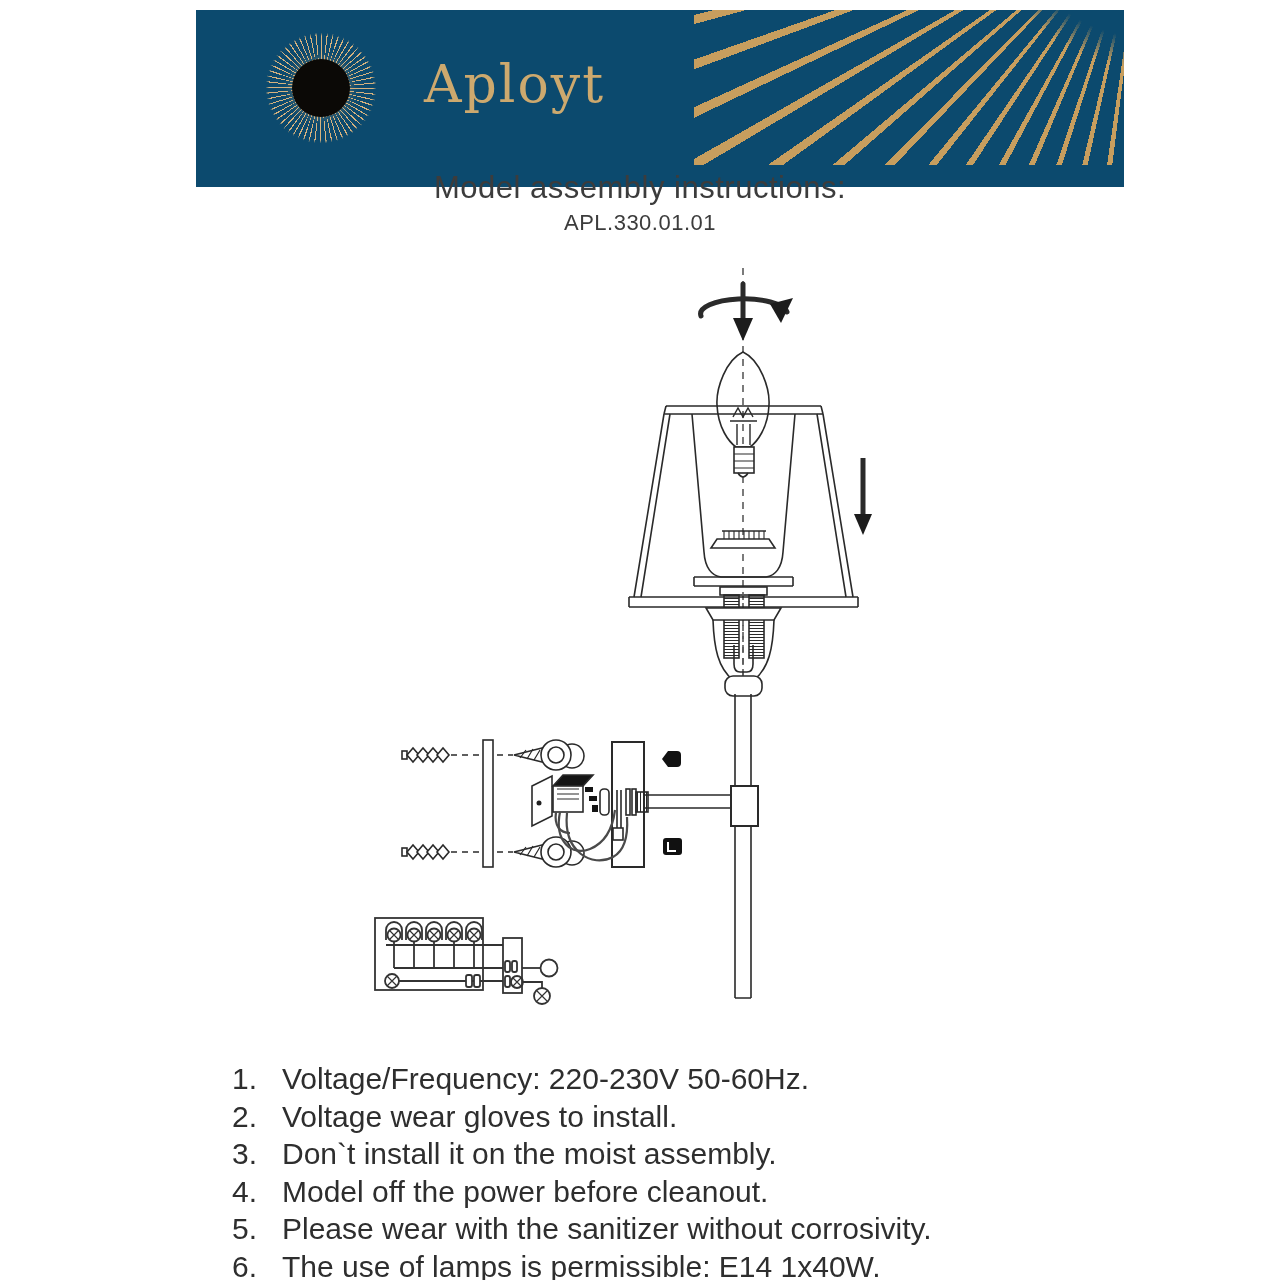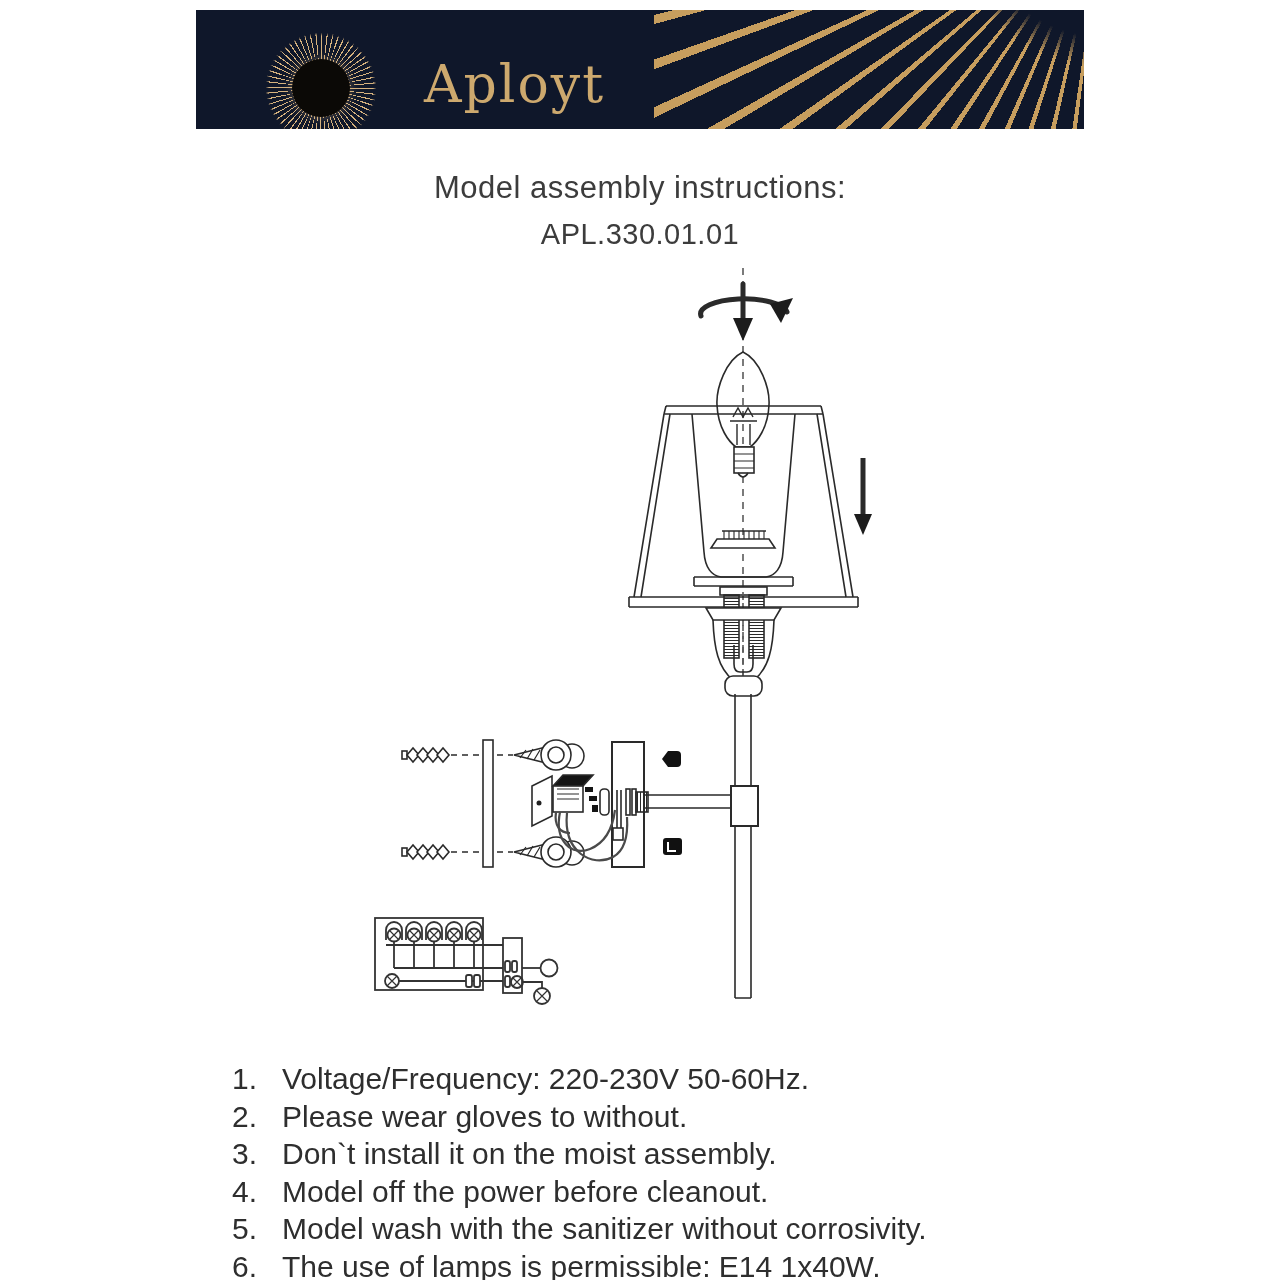--- a/index.html
+++ b/index.html
@@ -2,22 +2,22 @@
 <html><head>
 <meta charset="utf-8">
 <style>
   html,body{margin:0;padding:0;}
   body{
     width:1280px;height:1280px;position:relative;background:#ffffff;
     font-family:"Liberation Sans", sans-serif;overflow:hidden;
   }
   
   .banner{
-    position:absolute;left:196px;top:10px;width:888px;height:119px;
-    background:#0f172a;overflow:hidden;
+    position:absolute;left:196px;top:10px;width:888px;height:177px;
+    background:#0c4a6e;overflow:hidden;padding-left:40px;
   }
   .sunburst{
     position:absolute;left:66px;top:19px;width:118px;height:118px;border-radius:50%;
     background:repeating-conic-gradient(from 0deg,#d6b27e 0deg 1.3deg,rgba(0,0,0,0) 1.3deg 6deg);
     -webkit-mask:radial-gradient(circle closest-side,transparent 0 24%,#000 28% 88%,transparent 94%);
     mask:radial-gradient(circle closest-side,transparent 0 24%,#000 28% 88%,transparent 94%);
   }
   .sunburst-core{
     position:absolute;left:96px;top:49px;width:58px;height:58px;border-radius:50%;
     background:#0b0906;box-shadow:0 0 8px 1px rgba(214,178,126,.35);
@@ -28,21 +28,21 @@
   }
   .fan{
     position:absolute;right:0;top:0;width:430px;height:155px;
     background:repeating-conic-gradient(from 0deg at 105% -70%,#c79e5e 0deg 1.1deg,rgba(0,0,0,0) 1.1deg 5.2deg);
     -webkit-mask:radial-gradient(circle at 105% -70%,transparent 0 135px,#000 165px);
     mask:radial-gradient(circle at 105% -70%,transparent 0 135px,#000 165px);
   }
   
   .title-block{position:absolute;left:0;top:170px;width:1280px;text-align:center;color:#3c3c3c;}
   .title-line{font-size:31px;letter-spacing:.5px;}
-  .model-line{font-size:29px;margin-top:12px;letter-spacing:.5px;}
+  .model-line{font-size:22px;margin-top:4px;letter-spacing:.5px;}
   
   svg.diagram{position:absolute;left:0;top:0;}
   
   .instructions{position:absolute;left:232px;top:1060px;width:860px;color:#2e2e2e;}
   .instructions .row{display:flex;font-size:30px;line-height:37.5px;}
   .instructions .num{width:50px;flex:0 0 50px;}
   .instructions .txt{flex:1;}
 </style>
 </head>
 <body>
@@ -244,31 +244,31 @@
   </g>
 </svg>
 
 <div class="instructions">
   <div class="row">
     <span class="num">1.</span>
     <span class="txt">Voltage/Frequency: 220-230V 50-60Hz.</span>
   </div>
   <div class="row">
     <span class="num">2.</span>
-    <span class="txt">Please wear gloves to without.</span>
+    <span class="txt">Voltage wear gloves to install.</span>
   </div>
   <div class="row">
     <span class="num">3.</span>
     <span class="txt">Don`t install it on the moist assembly.</span>
   </div>
   <div class="row">
     <span class="num">4.</span>
     <span class="txt">Model off the power before cleanout.</span>
   </div>
   <div class="row">
     <span class="num">5.</span>
-    <span class="txt">Model wash with the sanitizer without corrosivity.</span>
+    <span class="txt">Please wear with the sanitizer without corrosivity.</span>
   </div>
   <div class="row">
     <span class="num">6.</span>
     <span class="txt">The use of lamps is permissible: E14 1x40W.</span>
   </div>
 </div>
 
 </body></html>

